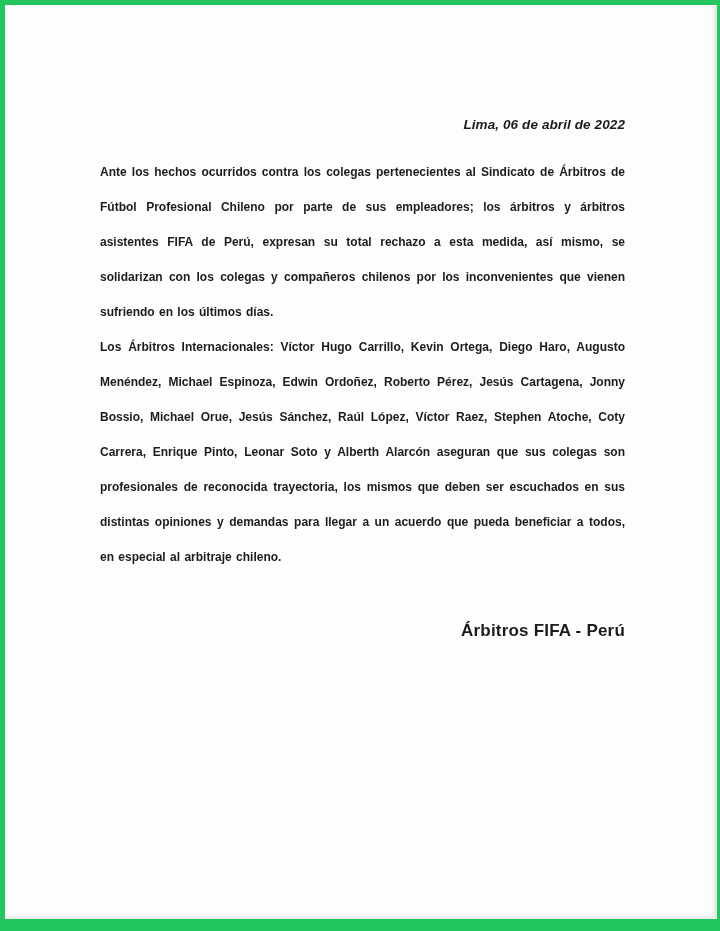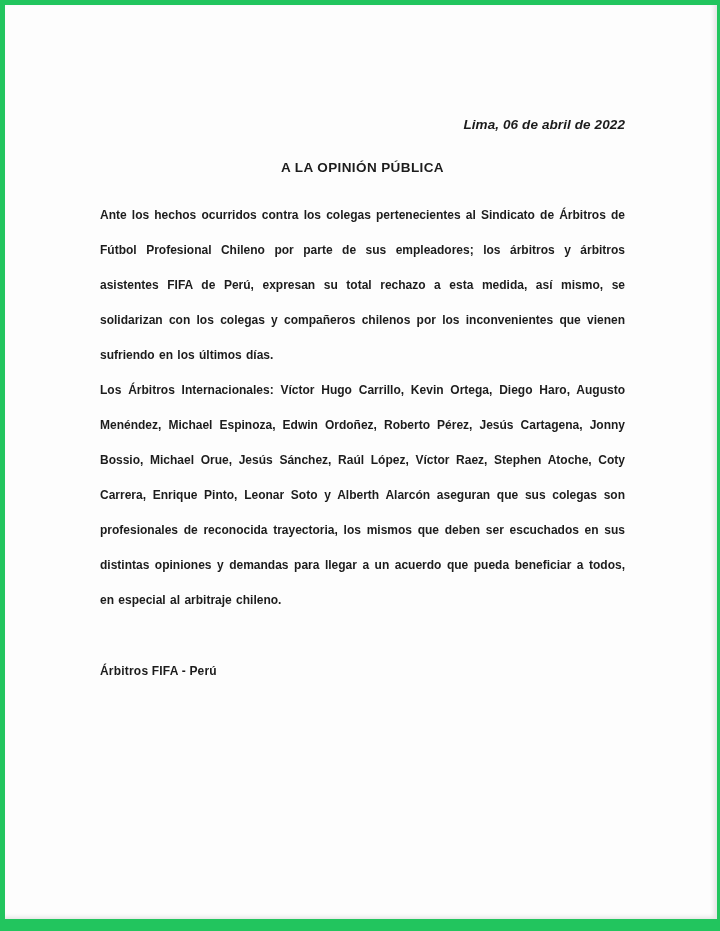--- a/index.html
+++ b/index.html
@@ -61,35 +61,34 @@
     text-justify: inter-word;
     word-spacing: 1px;
   }
 
   .para + .para {
     margin-top: 0px;
   }
 
   .signature-line {
     margin-top: 46px;
-    text-align: left;
-    font-size: 12px;
+    text-align: right;
+    font-size: 17px;
     letter-spacing: 0.2px;
   }
 </style>
 </head>
 <body>
 
 <div class="stage">
   <div class="paper">
     <div class="content">
 
       <div class="date-line">Lima, 06 de abril de 2022</div>
 
-      <div class="doc-title">A LA OPINIÓN PÚBLICA</div>
 
       <p class="para">Ante los hechos ocurridos contra los colegas pertenecientes al Sindicato de Árbitros de Fútbol Profesional Chileno por parte de sus empleadores; los árbitros y árbitros asistentes FIFA de Perú, expresan su total rechazo a esta medida, así mismo, se solidarizan con los colegas y compañeros chilenos por los inconvenientes que vienen sufriendo en los últimos días.</p>
 
       <p class="para">Los Árbitros Internacionales: Víctor Hugo Carrillo, Kevin Ortega, Diego Haro, Augusto Menéndez, Michael Espinoza, Edwin Ordoñez, Roberto Pérez, Jesús Cartagena, Jonny Bossio, Michael Orue, Jesús Sánchez, Raúl López, Víctor Raez, Stephen Atoche, Coty Carrera, Enrique Pinto, Leonar Soto y Alberth Alarcón aseguran que sus colegas son profesionales de reconocida trayectoria, los mismos que deben ser escuchados en sus distintas opiniones y demandas para llegar a un acuerdo que pueda beneficiar a todos, en especial al arbitraje chileno.</p>
 
       <div class="signature-line">Árbitros FIFA - Perú</div>
 
     </div>
   </div>
 </div>

